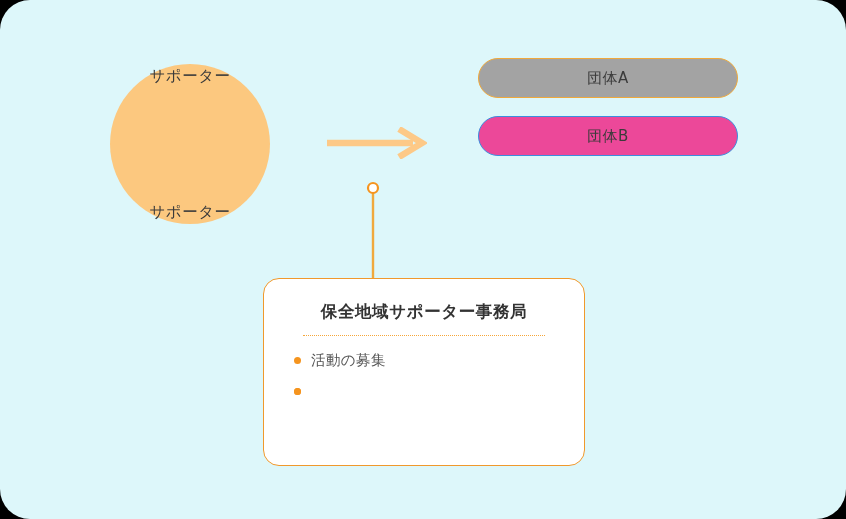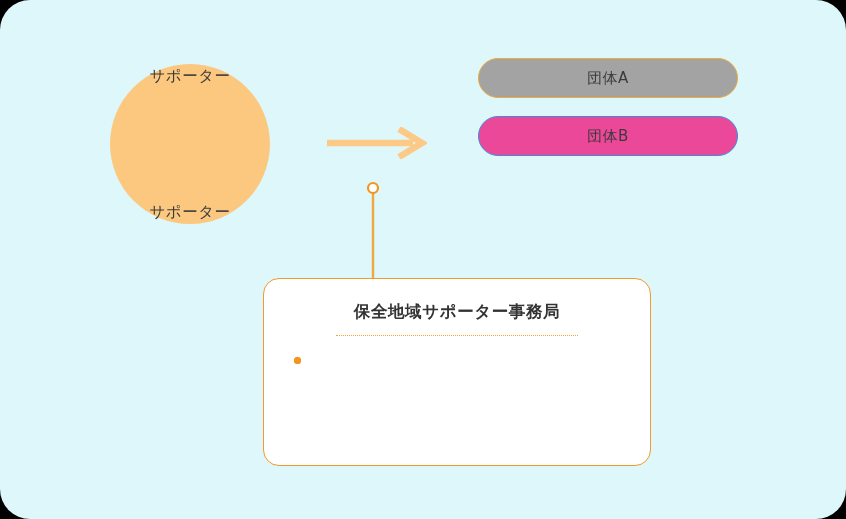--- a/index.html
+++ b/index.html
@@ -81,21 +81,21 @@
     top: 180px;
     width: 30px;
     height: 110px;
   }
 
   
   #office-card {
     position: absolute;
     left: 263px;
     top: 278px;
-    width: 388px;
+    width: 322px;
     height: 188px;
     box-sizing: border-box;
     background: #ffffff;
     border: 1.6px solid #f0992c;
     border-radius: 16px;
   }
   #office-card-title {
     margin-top: 22px;
     text-align: center;
     font-size: 16.5px;
@@ -159,20 +159,24 @@
     <line x1="15" y1="11" x2="15" y2="110" stroke="#f0a93c" stroke-width="2.4"></line>
     <circle cx="15" cy="8" r="5" fill="#ffffff" stroke="#f5941e" stroke-width="2.2"></circle>
   </svg>
 
   <div id="office-card">
     <div id="office-card-title">保全地域サポーター事務局</div>
     <div id="office-card-divider"></div>
     <ul id="office-card-list">
       <li>
         <span class="bullet-dot"></span>
+        <span>活動の募集</span>
+      </li>
+      <li>
+        <span class="bullet-dot"></span>
       </li>
       <li>
         <span class="bullet-dot"></span>
       </li>
     </ul>
   </div>
 
 </div>
 
 </body></html>

